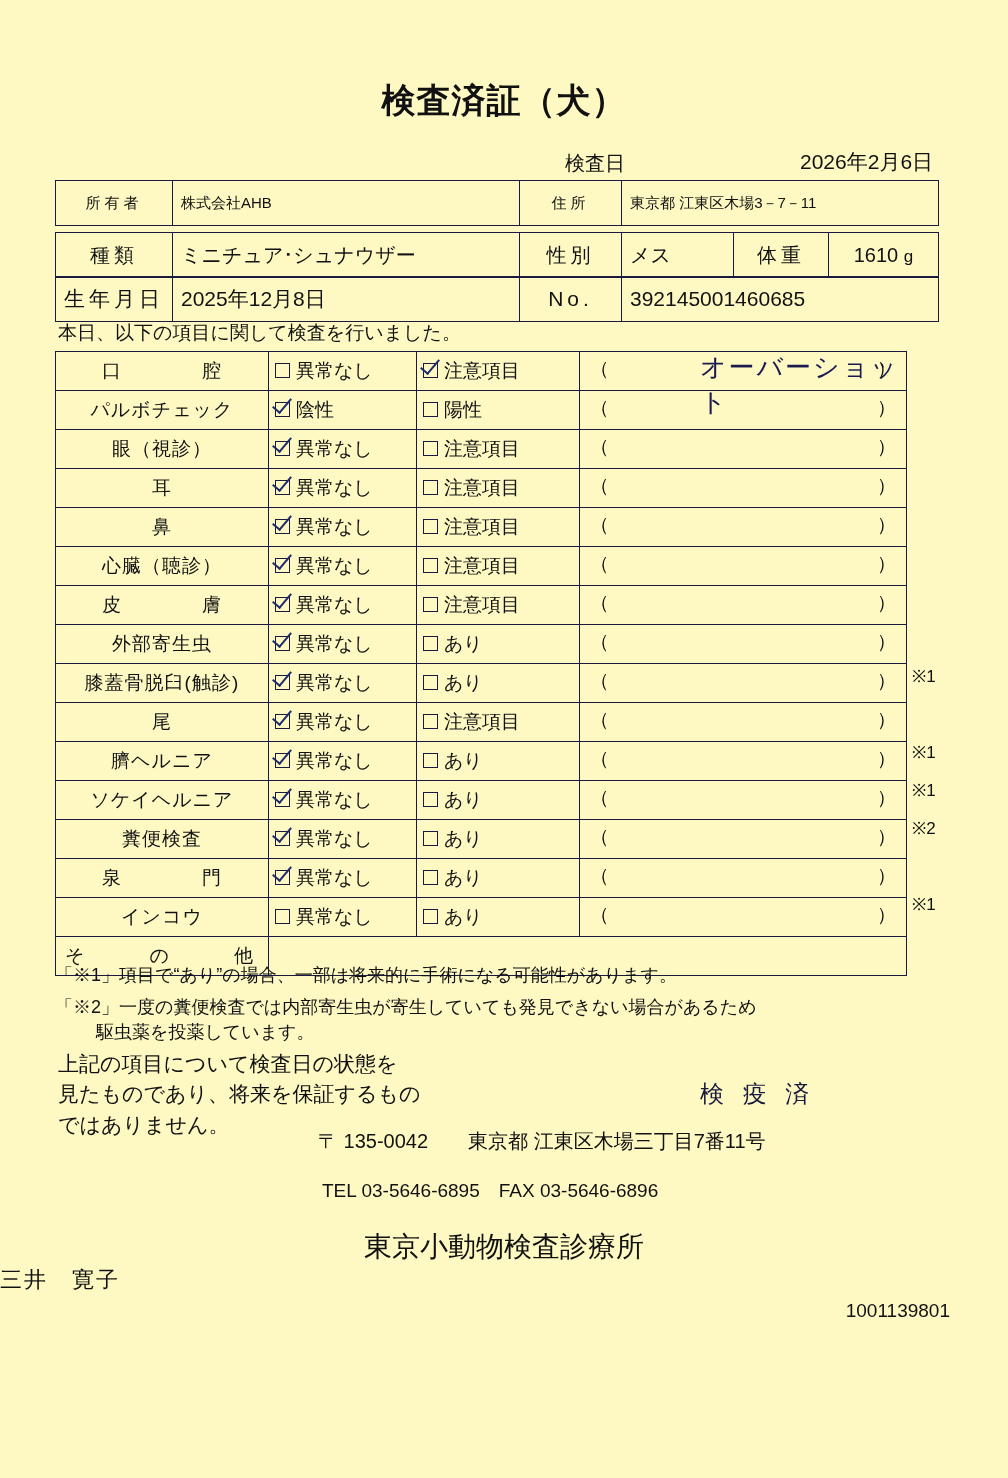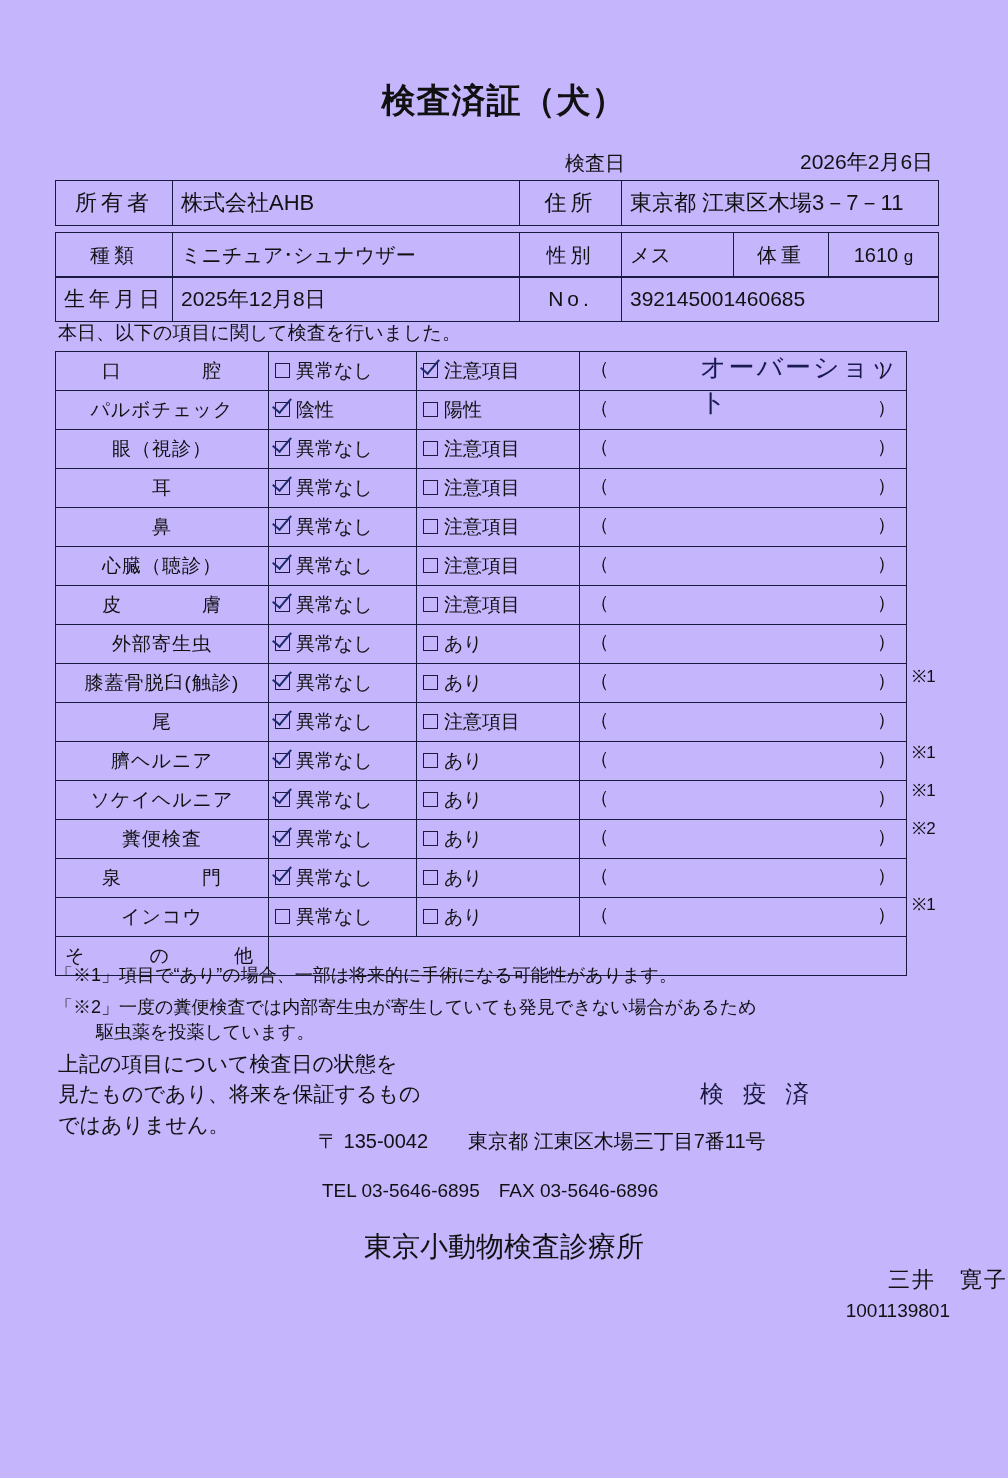--- a/index.html
+++ b/index.html
@@ -13,21 +13,21 @@
     position: relative;
     font-family: "Liberation Sans", sans-serif;
     color: #111111;
     overflow: hidden;
   }
   .page {
     position: absolute;
     left: 0; top: 0;
     width: 1008px;
     height: 1478px;
-    background: #c4b5fd;
+    background: #fef9c3;
   }
   .title {
     position: absolute;
     top: 78px;
     left: 0;
     width: 1008px;
     text-align: center;
     font-size: 34px;
     font-weight: bold;
     letter-spacing: 1px;
@@ -49,21 +49,21 @@
   .info1 {
     position: absolute;
     left: 55px;
     top: 180px;
     width: 884px;
     border-collapse: collapse;
   }
   .info1 td {
     border: 1.6px solid #1a1a40;
     height: 40px;
-    font-size: 22px;
+    font-size: 15px;
     padding: 2px 8px;
   }
   .lbl {
     text-align: center;
     font-size: 20px;
     letter-spacing: 4px;
   }
 
   .info2 {
     position: absolute;
@@ -210,21 +210,21 @@
     top: 1228px;
     width: 1008px;
     text-align: center;
     font-size: 28px;
   }
   .doctor {
     position: absolute;
     left: 0;
     top: 1265px;
     width: 1008px;
-    text-align: right;
+    text-align: left;
     font-size: 22px;
     letter-spacing: 2px;
   }
   .serial {
     position: absolute;
     right: 58px;
     top: 1300px;
     font-size: 19px;
   }
 </style>

